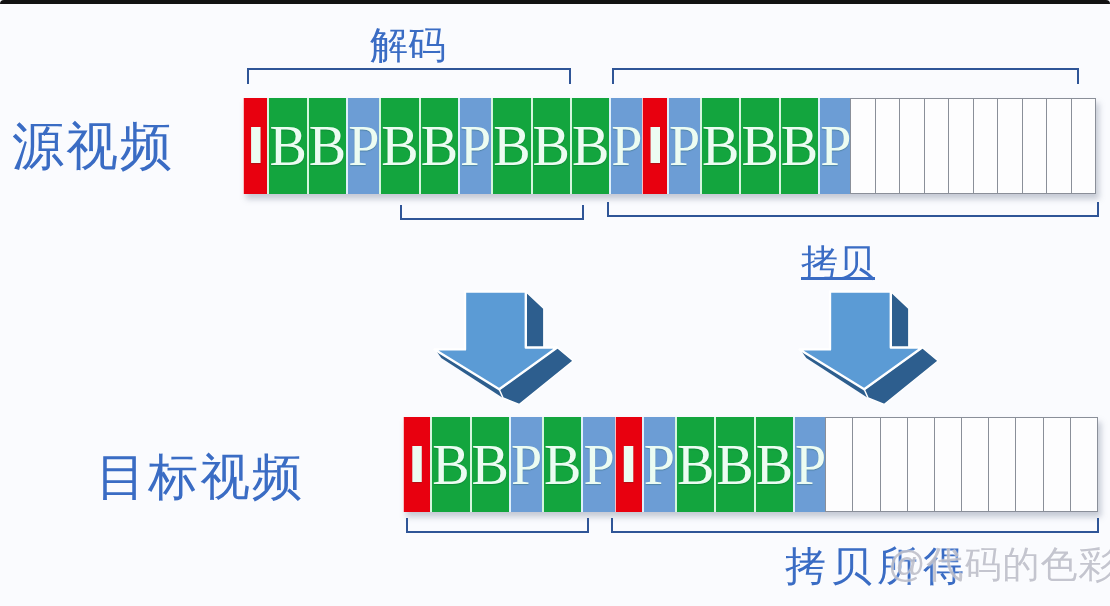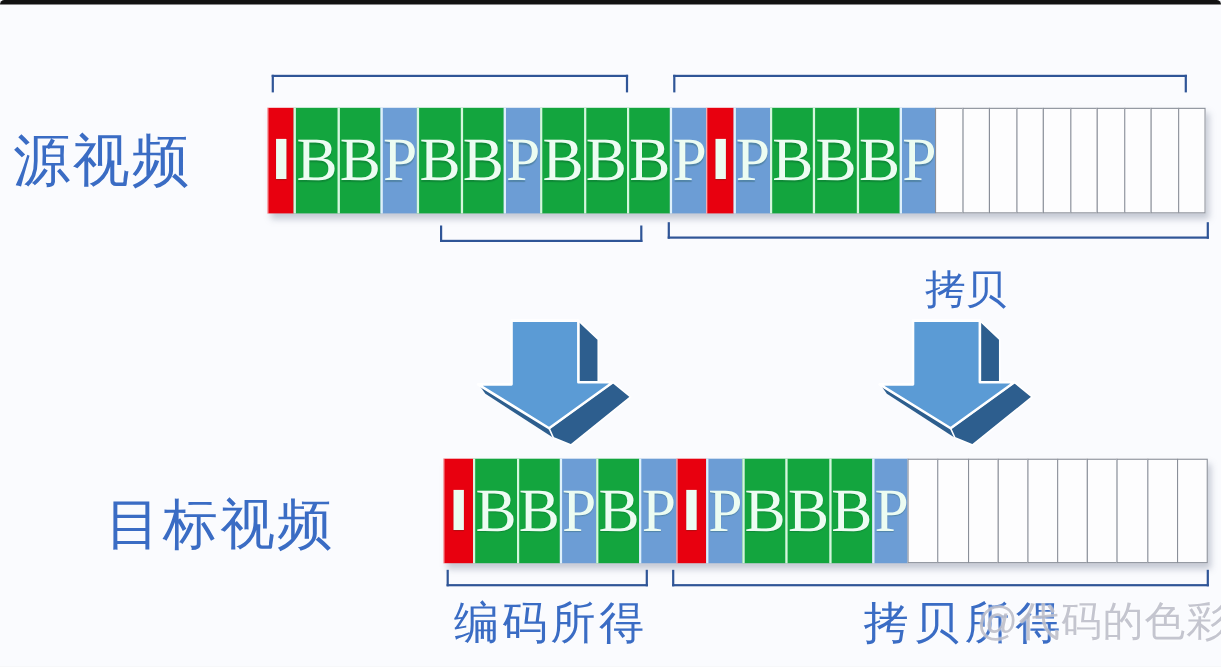--- a/index.html
+++ b/index.html
@@ -36,21 +36,21 @@
   .anno-label{
     position:absolute;
     color:var(--label-blue,#3A6CC4);
     font-size:38px;
     text-align:center;
     white-space:nowrap;
   }
   #label-decode{left:348px;top:20px;width:120px;}
   #label-nodecode{left:753px;top:20px;width:185px;}
   #label-encode{left:433px;top:240px;width:120px;font-size:37px;}
-  #label-copy{left:818px;top:238px;width:120px;font-size:37px;}
+  #label-copy{left:778px;top:238px;width:120px;font-size:37px;text-decoration:underline;}
   #label-encode-result{left:403px;top:539px;width:195px;font-size:41px;letter-spacing:3px;}
   #label-copy-result{left:765px;top:539px;width:200px;font-size:41px;letter-spacing:5px;margin-left:12px;}
 
   #watermark{
     position:absolute;left:888px;top:540px;
     font-size:37px;color:var(--watermark,#BFC0CA);
     opacity:.9;white-space:nowrap;letter-spacing:1px;
     text-shadow:0 0 2px #ffffff;
     z-index:6;
   }
@@ -109,20 +109,21 @@
 </head>
 <body>
 
 <div id="canvas" style="--bg: #FAFBFE; --topbar: #121212; --c-i: #E8000F; --c-b: #13A53E; --c-p: #6C9DD5; --c-letter: #ECFCF2; --c-empty: #FDFDFE; --c-empty-border: #8A8F99; --label-blue: #3A6CC4; --bracket: #2F5597; --watermark: #BFC0CA;">
 
   <div class="top-edge"></div>
 
   <div id="label-source" class="big-label">源视频</div>
   <div id="label-target" class="big-label">目标视频</div>
 
+  <div id="label-decode" class="anno-label">解码</div>
 
   <div id="decode-bracket" class="bracket over"></div>
   <div id="nodecode-bracket" class="bracket over"></div>
 
   <div id="source-strip" class="strip">
       <div class="frame f-I">
         <span class="frame-letter letter-i">I</span>
       </div>
       <div class="frame f-B">
         <span class="frame-letter">B</span>
@@ -247,18 +248,17 @@
       <div class="frame f-empty"></div>
       <div class="frame f-empty"></div>
       <div class="frame f-empty"></div>
       <div class="frame f-empty"></div>
       <div class="frame f-empty"></div>
     </div>
 
   <div id="target-left-underbracket" class="bracket under"></div>
   <div id="target-right-underbracket" class="bracket under"></div>
 
-  <div id="label-encode-result" class="anno-label">编码所得</div>
   <div id="label-copy-result" class="anno-label">拷贝所得</div>
 
   <div id="watermark">@代码的色彩</div>
 
 </div>
 
 </body></html>

